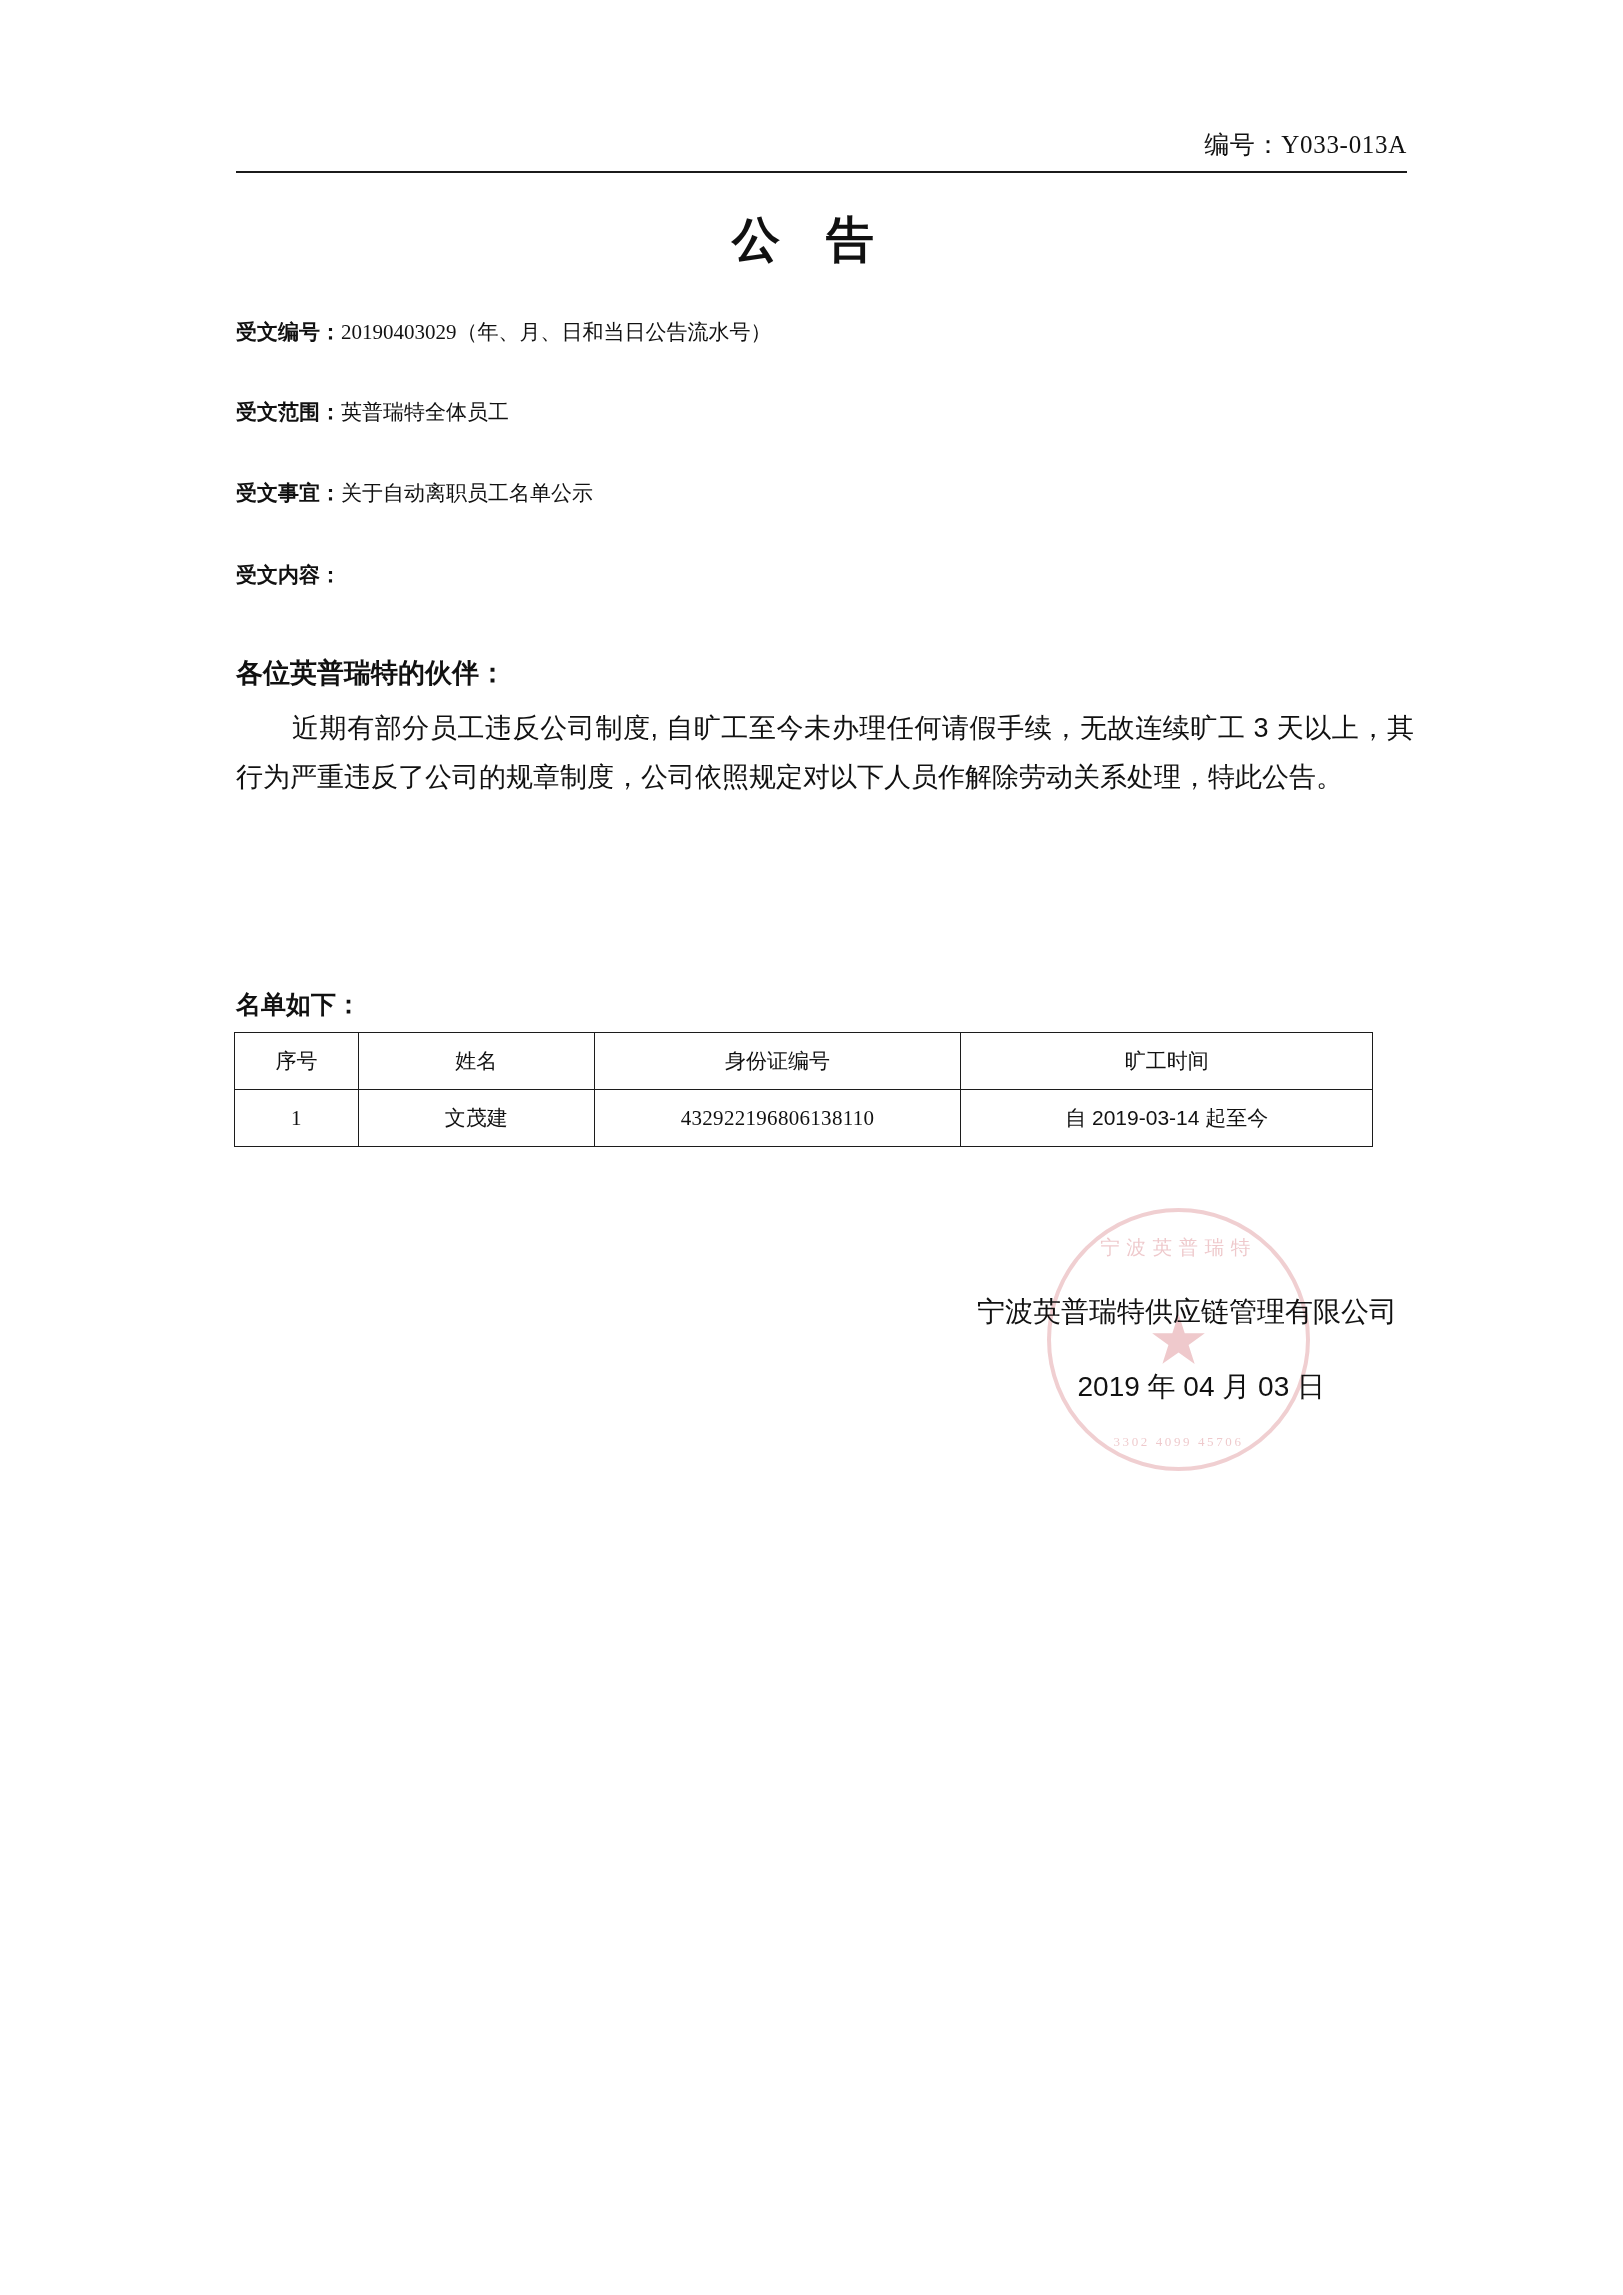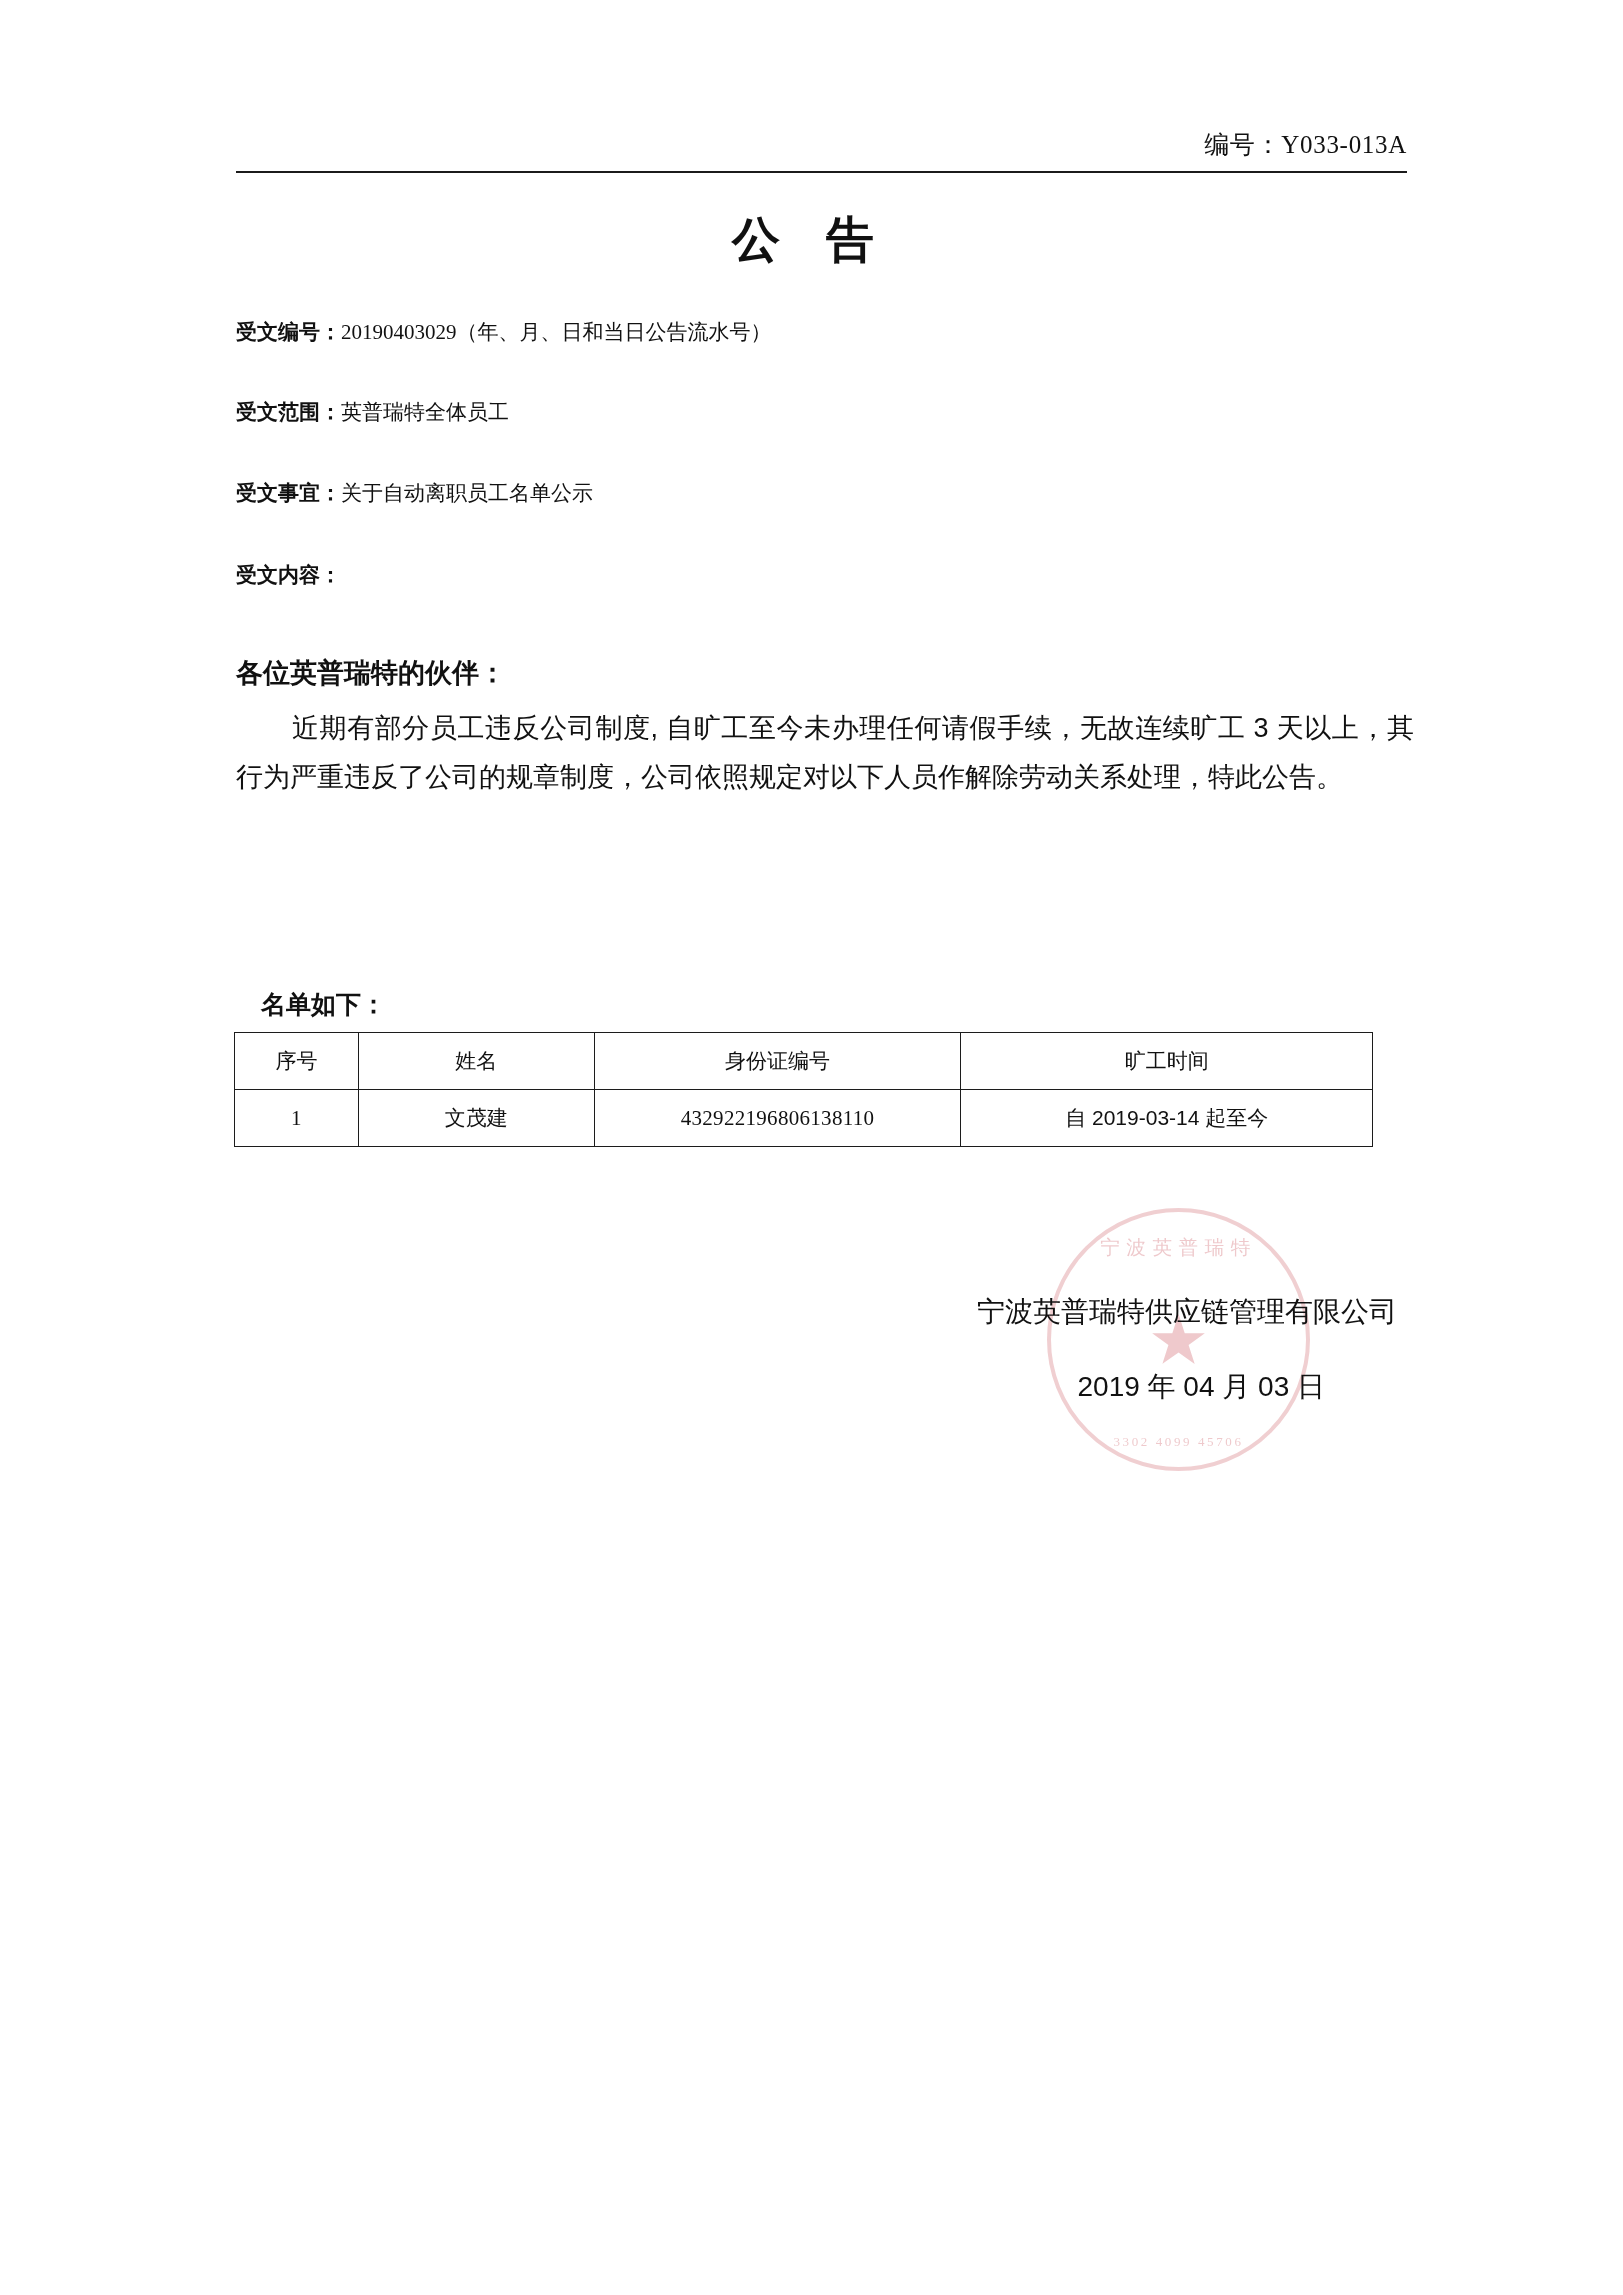--- a/index.html
+++ b/index.html
@@ -94,21 +94,20 @@
     text-indent: 56px;
     font-family: "Liberation Sans", "DejaVu Sans", sans-serif;
   }
   .list-label {
     position: absolute;
     left: 236px;
     top: 988px;
     font-size: 25px;
     font-weight: bold;
     font-family: "Liberation Sans", "DejaVu Sans", sans-serif;
-    margin-left: 25px;
   }
   
   table.name-table {
     position: absolute;
     left: 234px;
     top: 1032px;
     width: 1139px;
     border-collapse: collapse;
     font-size: 21px;
     font-family: "Liberation Sans", "DejaVu Sans", sans-serif;

